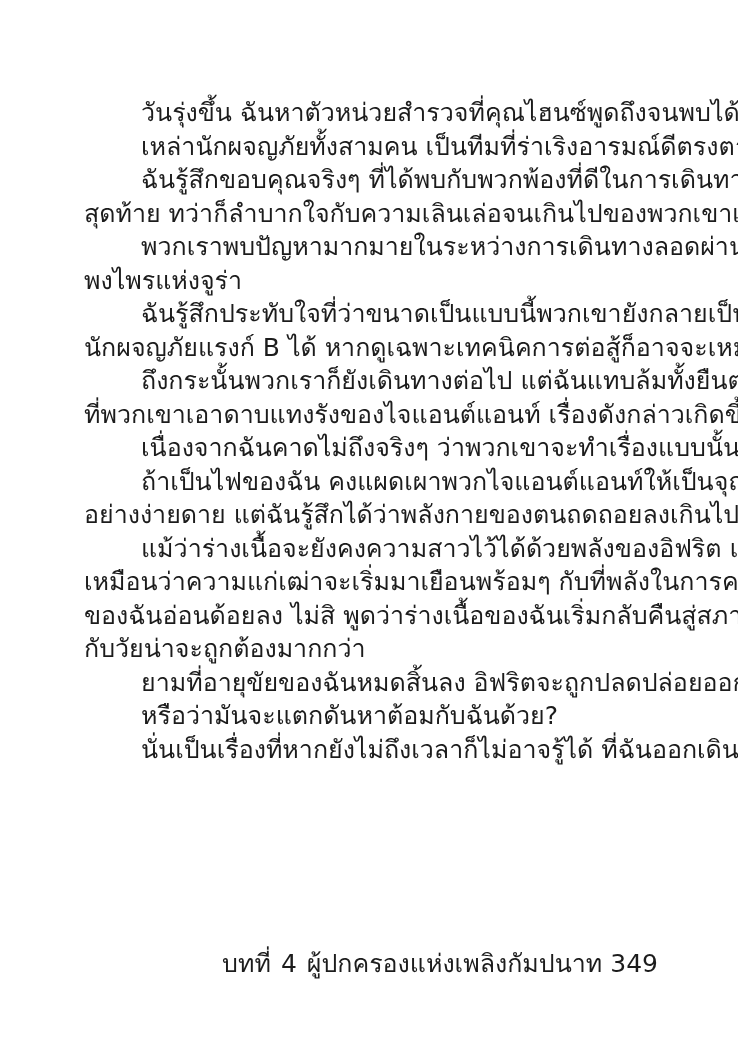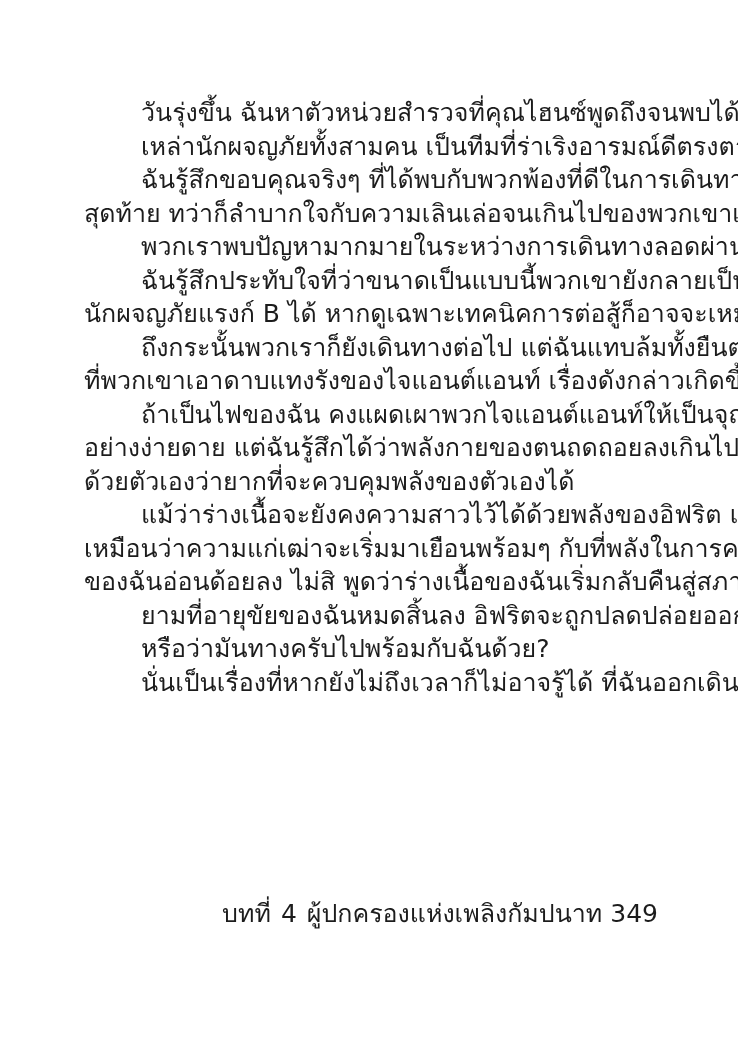--- a/index.html
+++ b/index.html
@@ -31,21 +31,21 @@
     height: 33.5px;
     line-height: 33.5px;
     font-size: 25px;
     white-space: nowrap;
   }
   .line.first {
     padding-left: 57px;
   }
   #page-footer {
     position: absolute;
-    top: 897px;
+    top: 947px;
     right: 80px;
     font-size: 25px;
     line-height: 33px;
     white-space: nowrap;
     color: #1c1c1c;
     text-align: right;
   }
   #page-footer .sep {
     display: inline-block;
     width: 10px;
@@ -66,44 +66,48 @@
       </p>
       <p class="para">
         <span class="line first">เหล่านักผจญภัยทั้งสามคน เป็นทีมที่ร่าเริงอารมณ์ดีตรงตามที่</span>
       </p>
       <p class="para">
         <span class="line first">ฉันรู้สึกขอบคุณจริงๆ ที่ได้พบกับพวกพ้องที่ดีในการเดินทางครั้ง</span>
         <span class="line">สุดท้าย ทว่าก็ลำบากใจกับความเลินเล่อจนเกินไปของพวกเขาเหมือนกัน</span>
       </p>
       <p class="para">
         <span class="line first">พวกเราพบปัญหามากมายในระหว่างการเดินทางลอดผ่านมหา–</span>
+        <span class="line">พงไพรแห่งจูร่า</span>
       </p>
       <p class="para">
         <span class="line first">ฉันรู้สึกประทับใจที่ว่าขนาดเป็นแบบนี้พวกเขายังกลายเป็น</span>
         <span class="line">นักผจญภัยแรงก์ B ได้ หากดูเฉพาะเทคนิคการต่อสู้ก็อาจจะเหมาะสม</span>
       </p>
       <p class="para">
         <span class="line first">ถึงกระนั้นพวกเราก็ยังเดินทางต่อไป แต่ฉันแทบล้มทั้งยืนตอน</span>
         <span class="line">ที่พวกเขาเอาดาบแทงรังของไจแอนต์แอนท์ เรื่องดังกล่าวเกิดขึ้นอย่าง</span>
       </p>
       <p class="para">
+        <span class="line first">เนื่องจากฉันคาดไม่ถึงจริงๆ ว่าพวกเขาจะทำเรื่องแบบนั้น</span>
+      </p>
+      <p class="para">
         <span class="line first">ถ้าเป็นไฟของฉัน คงแผดเผาพวกไจแอนต์แอนท์ให้เป็นจุณได้</span>
         <span class="line">อย่างง่ายดาย แต่ฉันรู้สึกได้ว่าพลังกายของตนถดถอยลงเกินไปจนรู้ได้</span>
-        <span class="line">ด้วยตัวเองว่ายากที่จะควบคุมพลังของตัวเองได้</span>
       </p>
       <p class="para">
         <span class="line first">แม้ว่าร่างเนื้อจะยังคงความสาวไว้ได้ด้วยพลังของอิฟริต แต่ดู</span>
         <span class="line">เหมือนว่าความแก่เฒ่าจะเริ่มมาเยือนพร้อมๆ กับที่พลังในการครอบงำ</span>
         <span class="line">ของฉันอ่อนด้อยลง ไม่สิ พูดว่าร่างเนื้อของฉันเริ่มกลับคืนสู่สภาพที่สม</span>
+        <span class="line">กับวัยน่าจะถูกต้องมากกว่า</span>
       </p>
       <p class="para">
         <span class="line first">ยามที่อายุขัยของฉันหมดสิ้นลง อิฟริตจะถูกปลดปล่อยออกมา</span>
       </p>
       <p class="para">
-        <span class="line first">หรือว่ามันทางครับไปพร้อมกับฉันด้วย?</span>
+        <span class="line first">หรือว่ามันจะแตกดันหาต้อมกับฉันด้วย?</span>
       </p>
       <p class="para">
         <span class="line first">นั่นเป็นเรื่องที่หากยังไม่ถึงเวลาก็ไม่อาจรู้ได้ ที่ฉันออกเดินทาง</span>
       </p>
     </div>
 
   <div id="page-footer">
     <span>บทที่</span><span class="sep"></span><span>4</span><span class="sep"></span><span>ผู้ปกครองแห่งเพลิงกัมปนาท</span><span class="sep-small"></span><span>349</span>
   </div>
 

